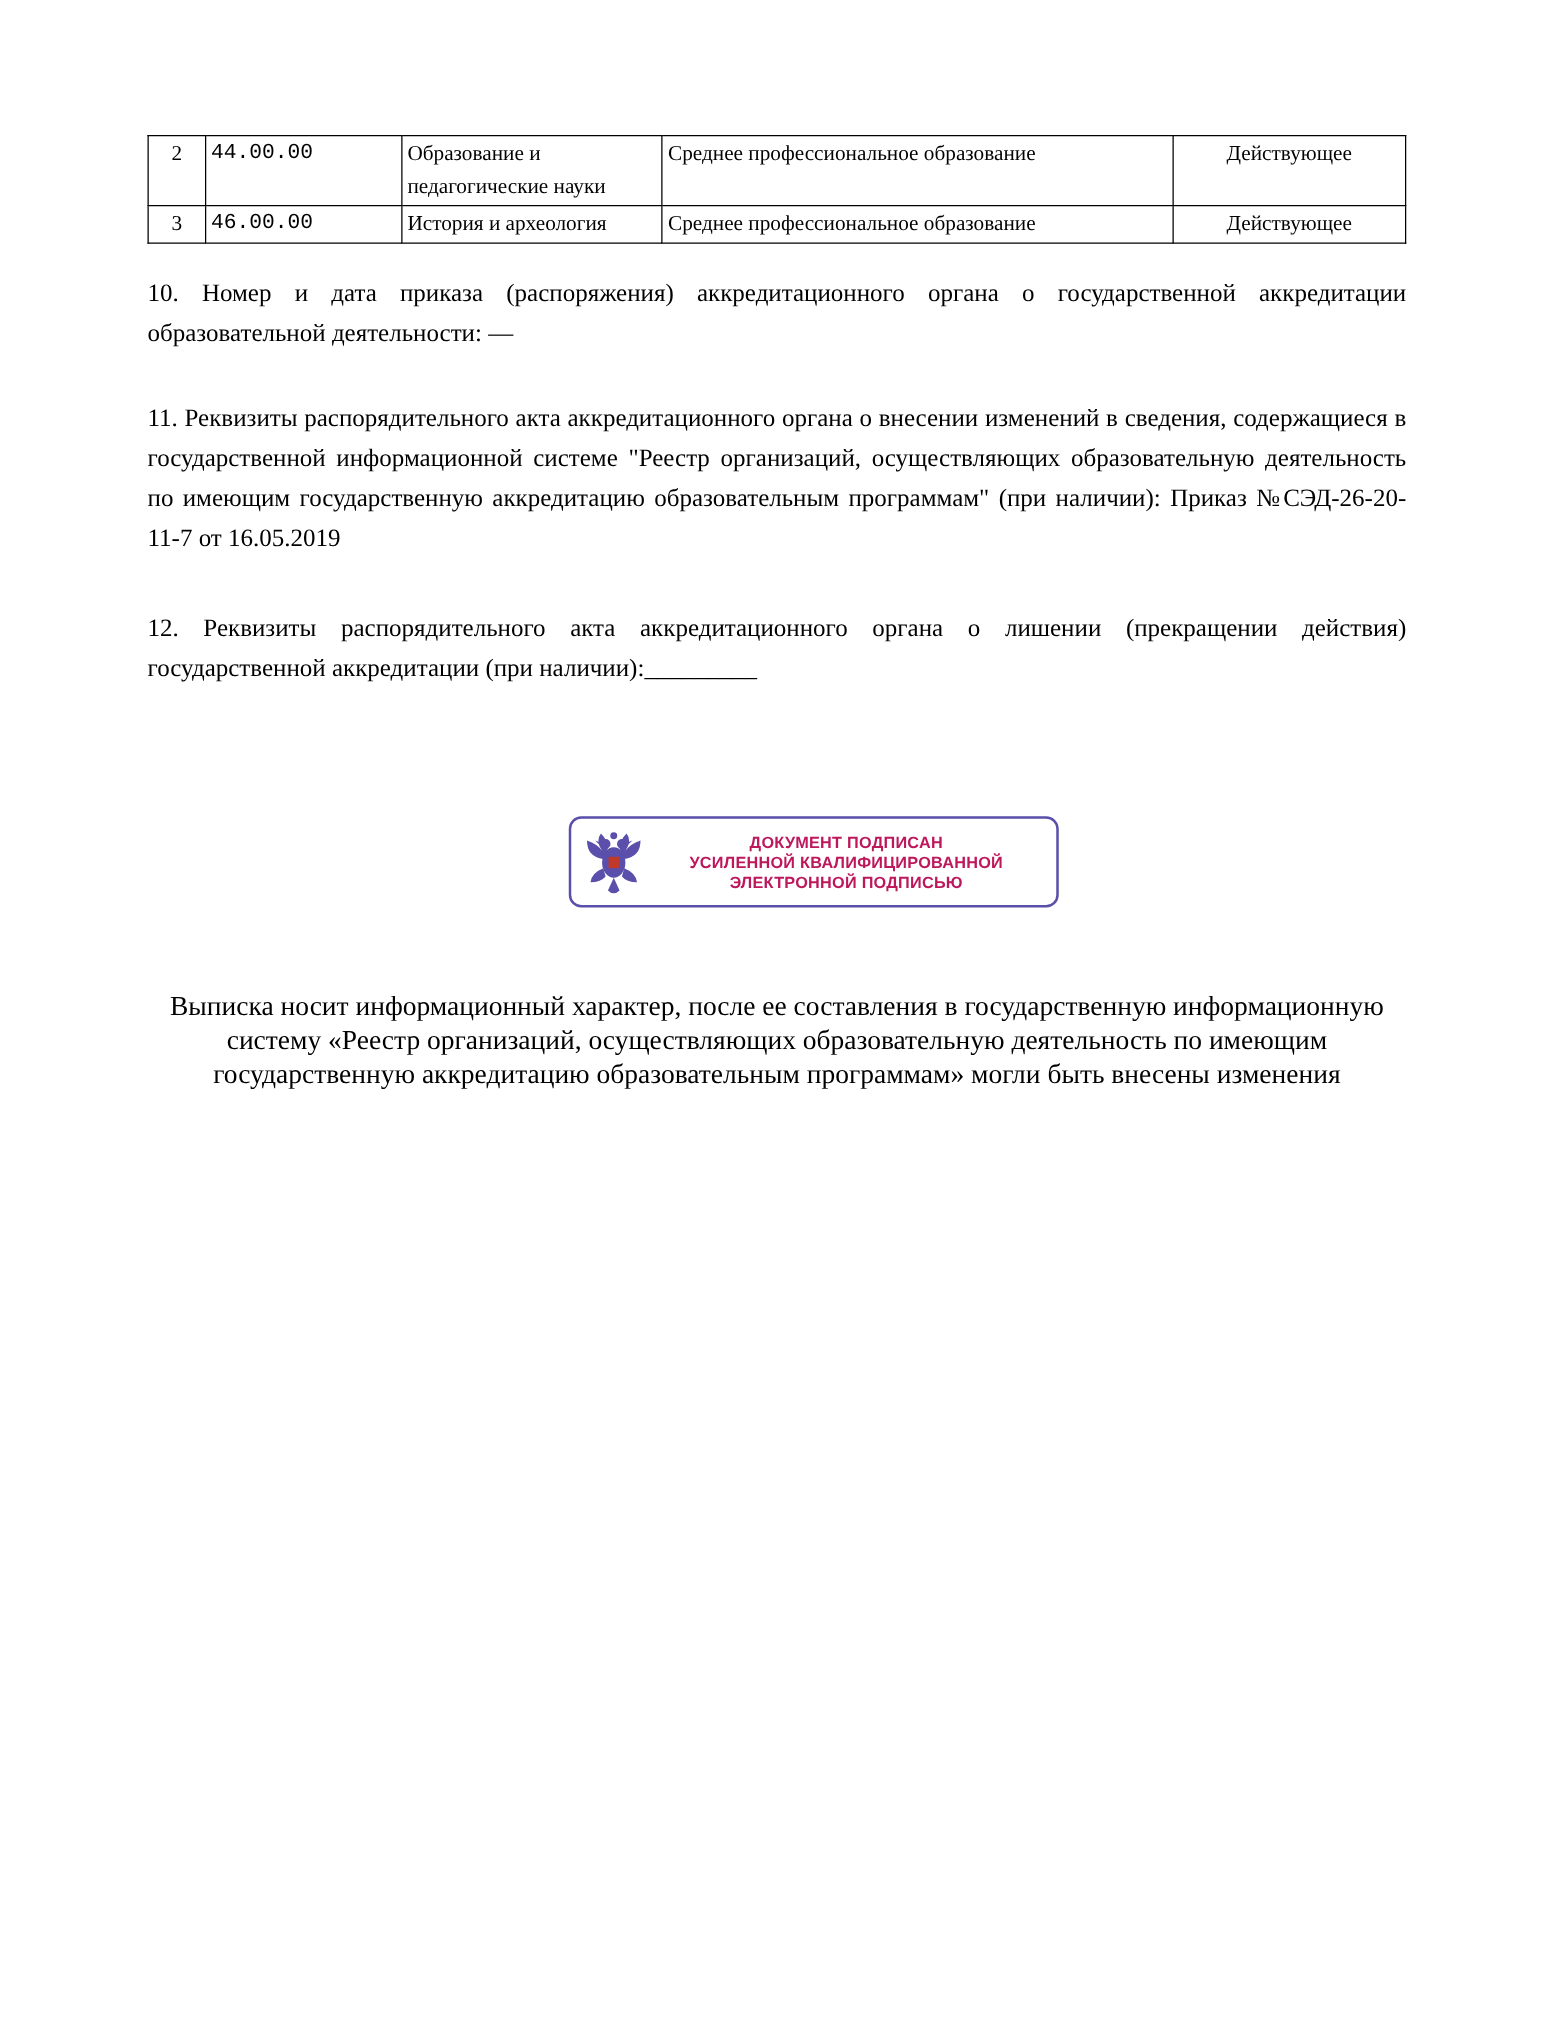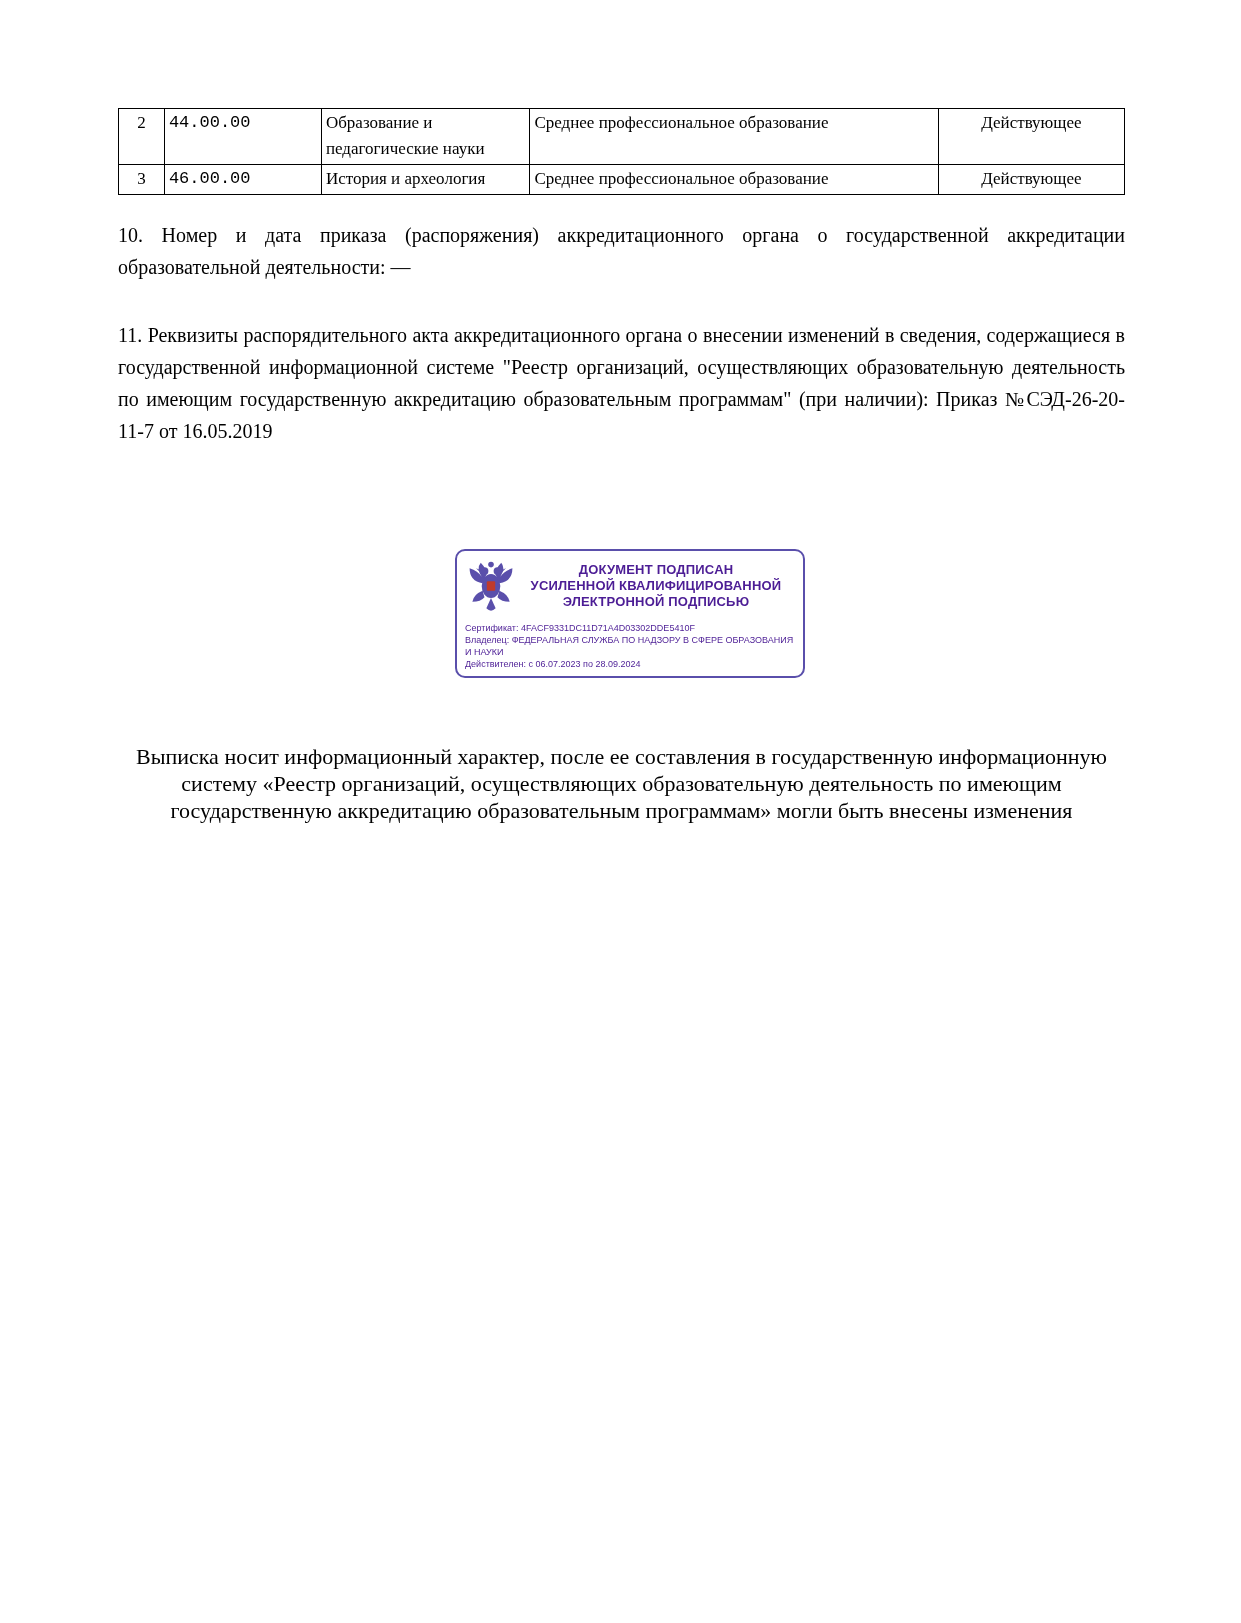--- a/index.html
+++ b/index.html
@@ -42,25 +42,25 @@
     text-justify: inter-word;
   }
   .para-10 { margin-top: 24px; }
   .para-11 { margin-top: 36px; }
   .para-12 { margin-top: 40px; }
 
   
   .stamp {
     margin-top: 102px;
     margin-left: 337px;
-    width: 350px;
+    width: 392px;
     border: 2px solid #5a4fab;
     border-radius: 10px;
     padding: 7px 8px 6px 8px;
-    color: #4c1d95;
+    color: #be185d;
     font-family: "Liberation Sans", sans-serif;
     background: #ffffff;
   }
   .stamp-top {
     display: flex;
     align-items: center;
   }
   .stamp-emblem {
     flex: 0 0 52px;
     height: 56px;
@@ -113,20 +113,21 @@
         <td class="c-level">Среднее профессиональное образование</td>
         <td class="c-status">Действующее</td>
       </tr>
     </tbody>
   </table>
 
   <p class="para para-10">10. Номер и дата приказа (распоряжения) аккредитационного органа о государственной аккредитации образовательной деятельности: —</p>
 
   <p class="para para-11">11. Реквизиты распорядительного акта аккредитационного органа о внесении изменений в сведения, содержащиеся в государственной информационной системе "Реестр организаций, осуществляющих образовательную деятельность по имеющим государственную аккредитацию образовательным программам" (при наличии): Приказ №СЭД-26-20-11-7 от 16.05.2019</p>
 
+  <p class="para para-12">12. Реквизиты распорядительного акта аккредитационного органа о лишении (прекращении действия) государственной аккредитации (при наличии):_________</p>
 
   <div class="stamp">
     <div class="stamp-top">
       <div class="stamp-emblem">
         <svg width="48" height="54" viewBox="0 0 50 58" aria-hidden="true">
           <g fill="#5a4fab">
             <circle cx="25" cy="6" r="3"></circle>
             <circle cx="18" cy="13" r="4.2"></circle>
             <circle cx="32" cy="13" r="4.2"></circle>
             <path d="M14,12 L9,10 L14,15 Z"></path>
@@ -140,22 +141,17 @@
           </g>
           <rect x="20.5" y="24" width="9" height="10" rx="1" fill="#c03a2b"></rect>
         </svg>
       </div>
       <div class="stamp-title">
         <div>ДОКУМЕНТ ПОДПИСАН</div>
         <div>УСИЛЕННОЙ КВАЛИФИЦИРОВАННОЙ</div>
         <div>ЭЛЕКТРОННОЙ ПОДПИСЬЮ</div>
       </div>
     </div>
-    <div class="stamp-lines">
-      <div>Сертификат: 4FACF9331DC11D71A4D03302DDE5410F</div>
-      <div>Владелец: ФЕДЕРАЛЬНАЯ СЛУЖБА ПО НАДЗОРУ В СФЕРЕ ОБРАЗОВАНИЯ И НАУКИ</div>
-      <div>Действителен: с 06.07.2023 по 28.09.2024</div>
-    </div>
   </div>
 
   <div class="footer-note">Выписка носит информационный характер, после ее составления в государственную информационную систему «Реестр организаций, осуществляющих образовательную деятельность по имеющим государственную аккредитацию образовательным программам» могли быть внесены изменения</div>
 
 </div>
 
 </body></html>

